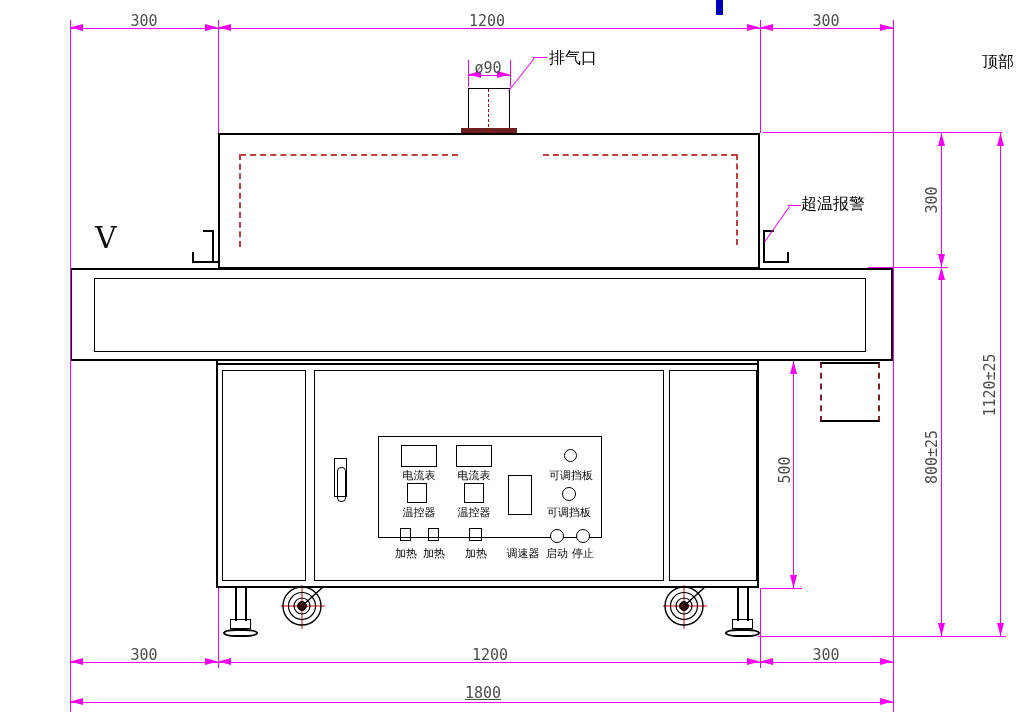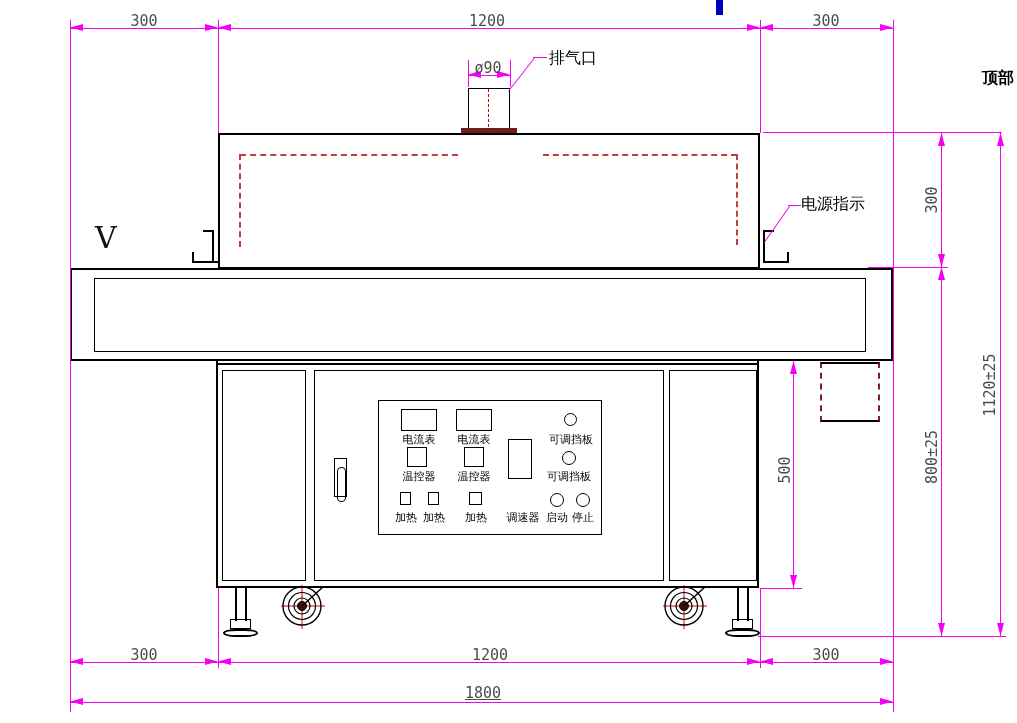--- a/index.html
+++ b/index.html
@@ -63,21 +63,21 @@
   <div class="ln" style="left:216px;top:586px;width:543px;height:2px;"></div>
   <div class="box" style="left:222px;top:370px;width:84px;height:211px;"></div>
   <div class="box" style="left:314px;top:370px;width:350px;height:211px;"></div>
   <div class="box" style="left:669px;top:370px;width:88px;height:211px;"></div>
 
   <div class="box" style="left:334px;top:458px;width:13px;height:39px;"></div>
   <div class="box" style="left:337px;top:467px;width:9px;height:35px;border-radius:4px;"></div>
 
   <div style="left:820px;top:362px;width:60px;height:60px;border-top:2px solid #000;border-bottom:2px solid #000;border-left:2px dashed #7b2222;border-right:2px dashed #7b2222;"></div>
 
-  <div class="box" style="left:378px;top:400px;width:224px;height:135px;">
+  <div class="box" style="left:378px;top:436px;width:224px;height:102px;">
     <div class="box" style="left:22px;top:8px;width:36px;height:22px;"></div>
     <div class="box" style="left:77px;top:8px;width:36px;height:22px;"></div>
     <div class="plabel" style="left:8px;top:31px;width:64px;">电流表</div>
     <div class="plabel" style="left:63px;top:31px;width:64px;">电流表</div>
     <div class="circ" style="left:185px;top:12px;width:13px;height:13px;"></div>
     <div class="plabel" style="left:164px;top:31px;width:56px;">可调挡板</div>
 
     <div class="box" style="left:28px;top:46px;width:20px;height:20px;"></div>
     <div class="box" style="left:85px;top:46px;width:20px;height:20px;"></div>
     <div class="plabel" style="left:8px;top:68px;width:64px;">温控器</div>
@@ -185,17 +185,17 @@
   <div class="dtext" style="left:450px;top:646px;width:80px;">1200</div>
   <div class="dtext" style="left:796px;top:646px;width:60px;">300</div>
   <div class="dtext" style="left:443px;top:684px;width:80px;text-decoration:underline;">1800</div>
 
   <div class="lead" style="left:508px;top:91px;width:42px;transform:rotate(-52deg);"></div>
   <div class="lead" style="left:533px;top:57px;width:14px;"></div>
   <div class="cn" style="left:549px;top:48px;">排气口</div>
 
   <div class="lead" style="left:764px;top:242px;width:44px;transform:rotate(-55deg);"></div>
   <div class="lead" style="left:788px;top:205px;width:13px;"></div>
-  <div class="cn" style="left:801px;top:194px;">电源指示</div>
-
-  <div class="cn" style="left:982px;top:68px;font-weight:bold;">顶部</div>
+  <div class="cn" style="left:801px;top:194px;">超温报警</div>
+
+  <div class="cn" style="left:982px;top:52px;">顶部</div>
 
 </div>
 
 </body></html>

